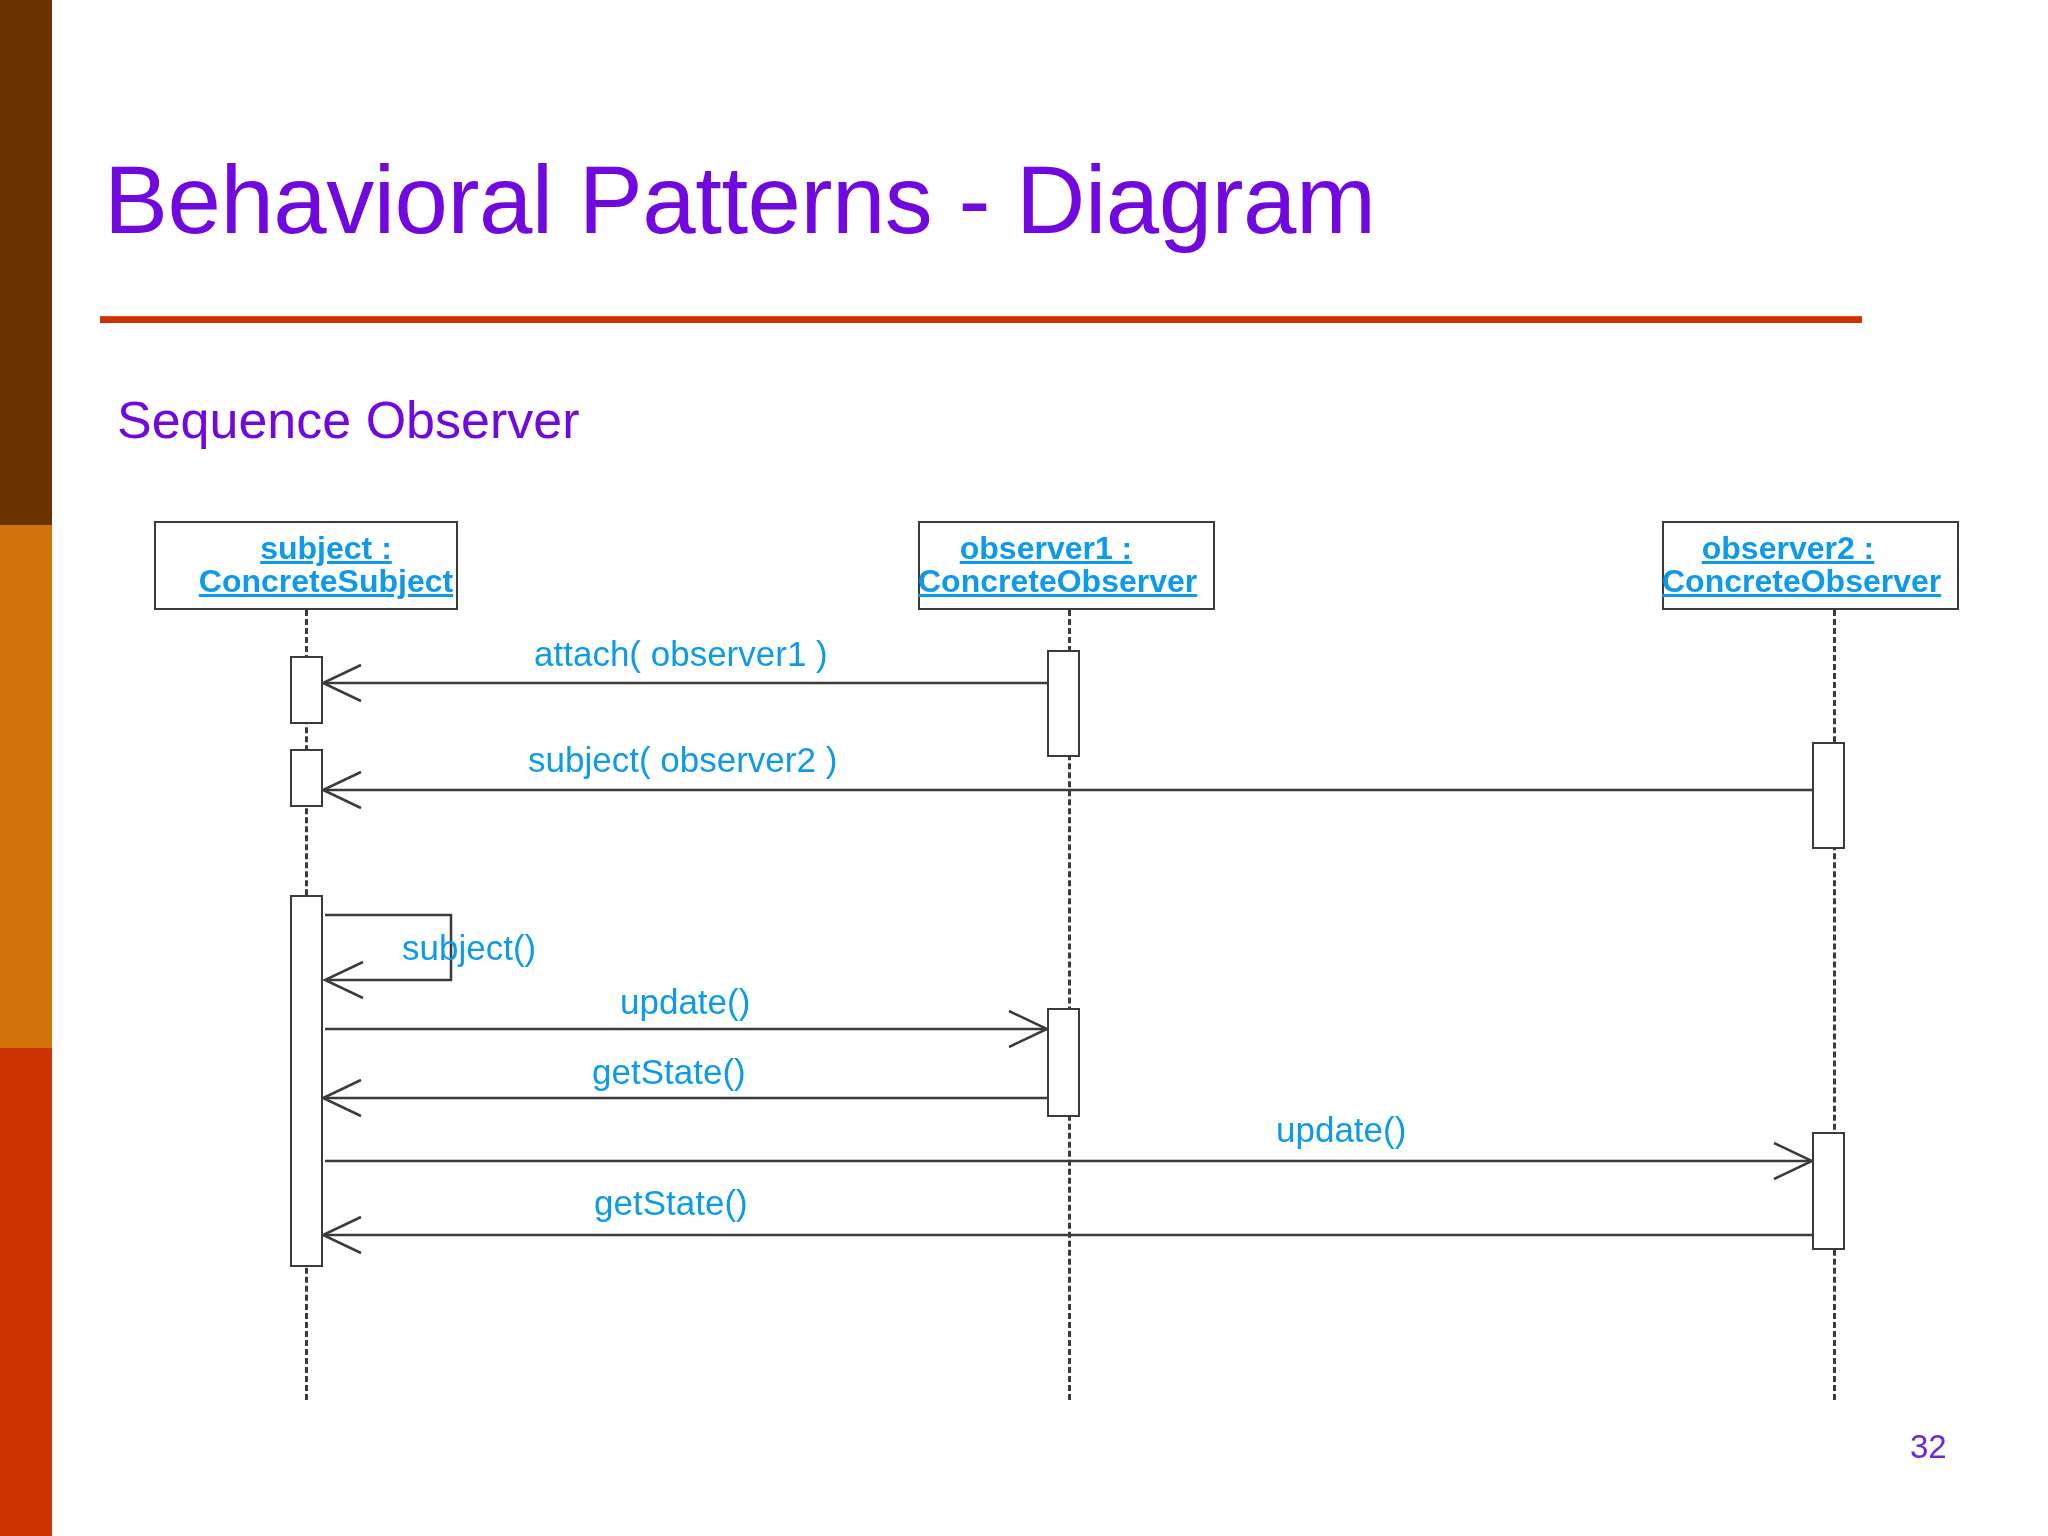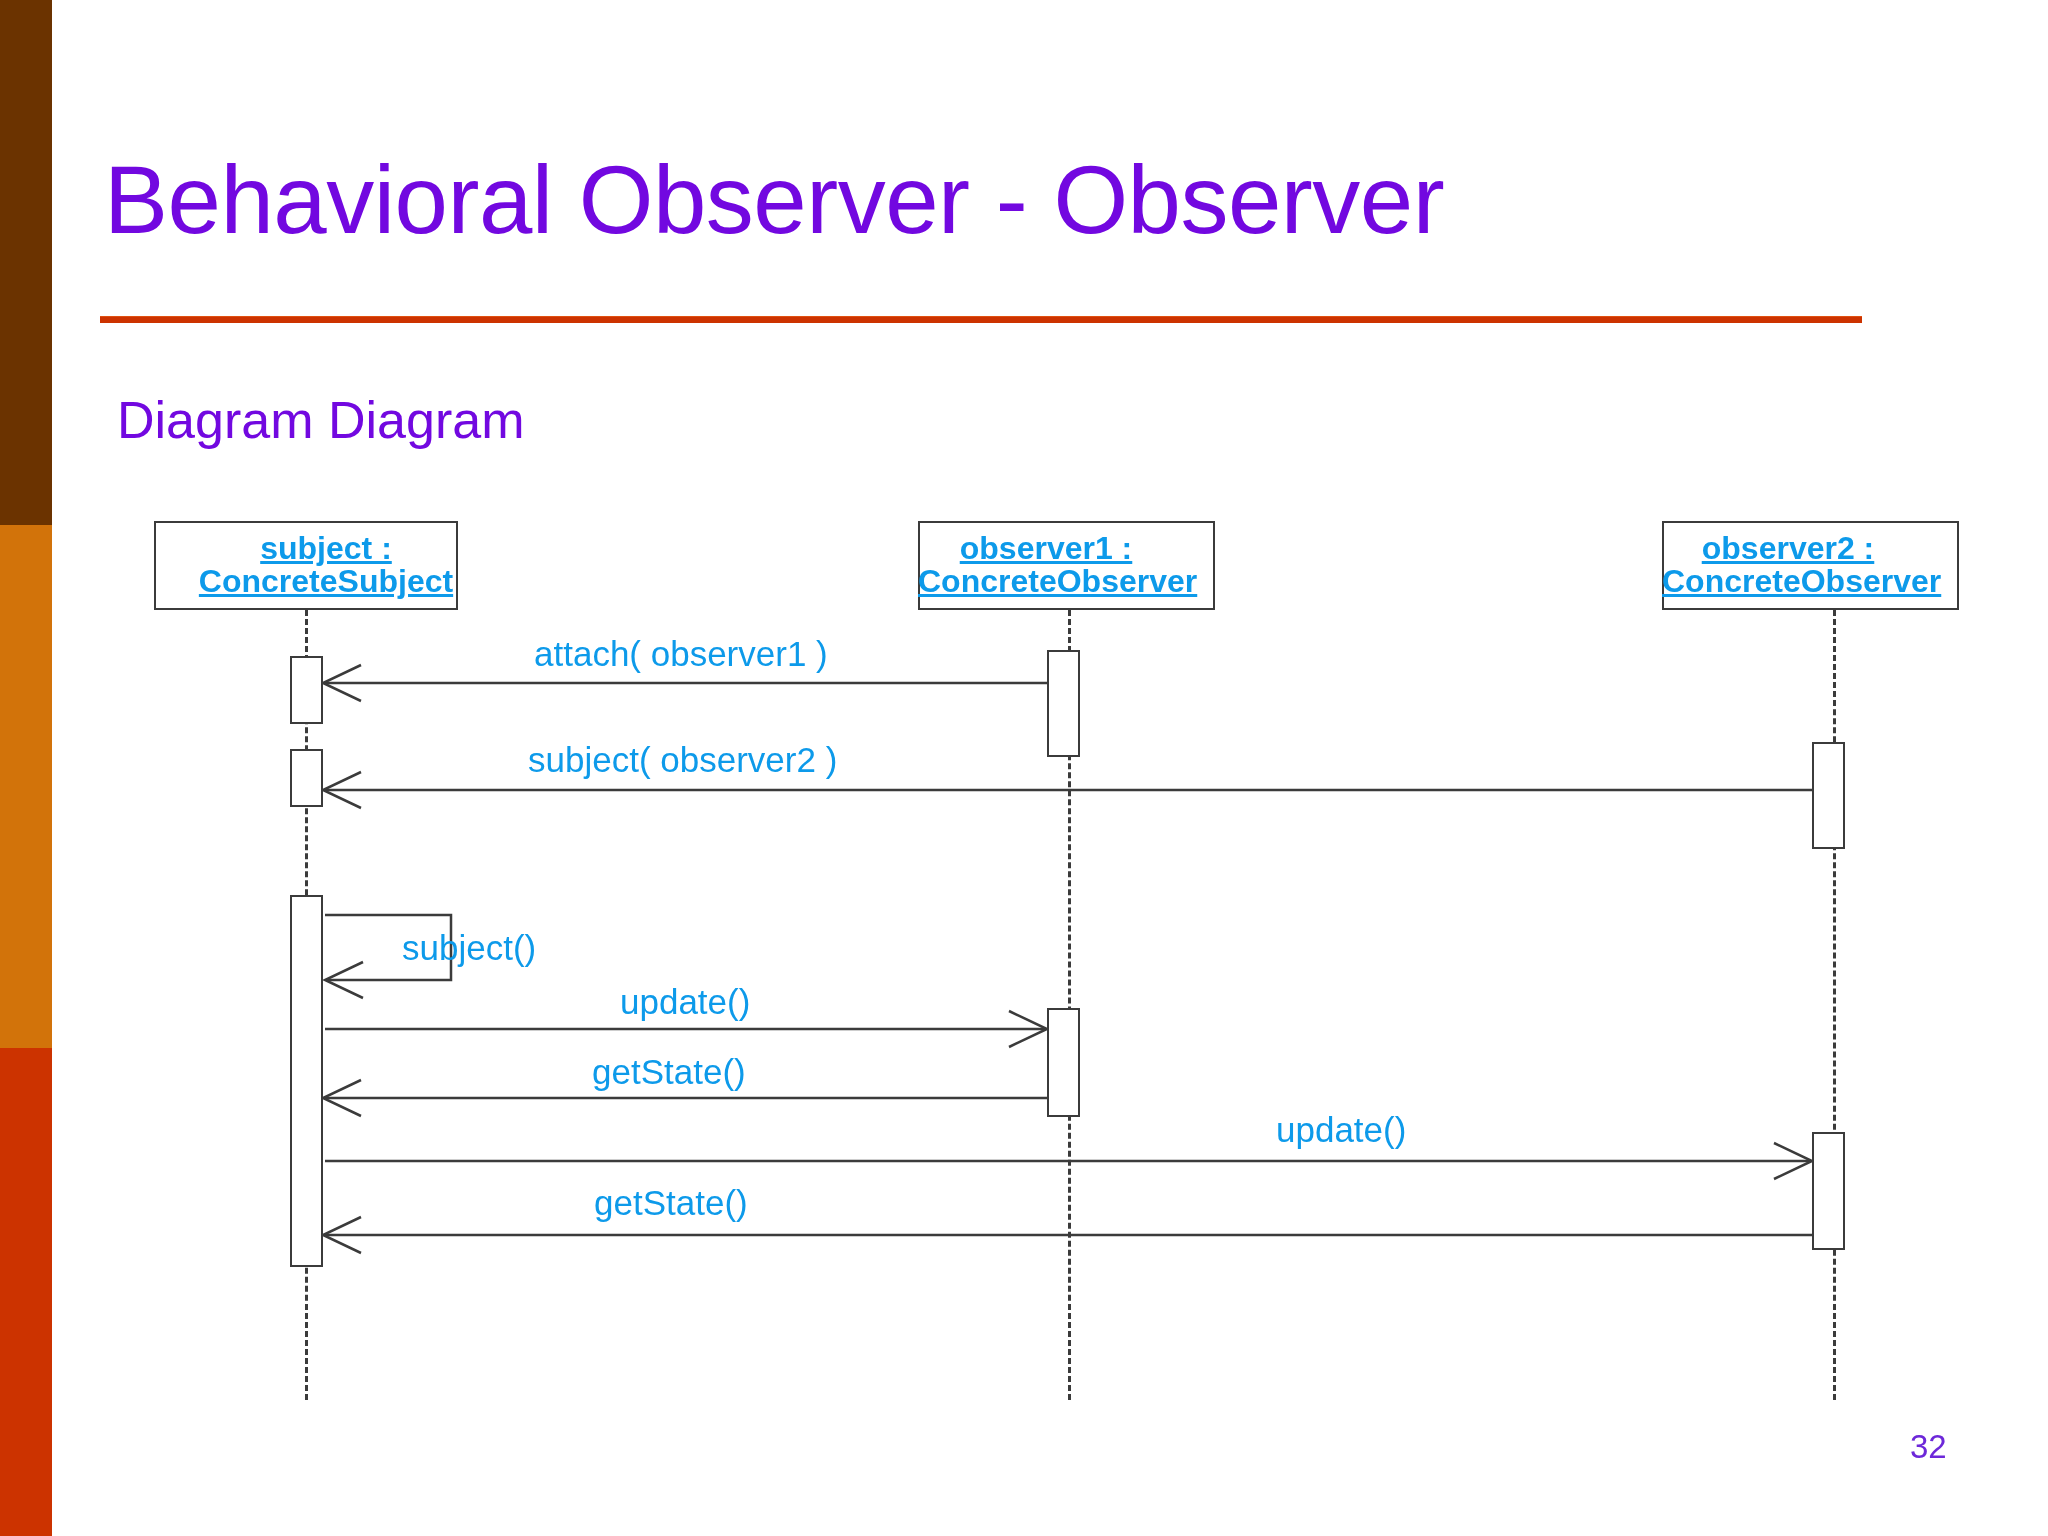--- a/index.html
+++ b/index.html
@@ -154,24 +154,24 @@
 <body>
 
 <div id="slide">
 
   <div class="sidebar">
     <div class="band band-1"></div>
     <div class="band band-2"></div>
     <div class="band band-3"></div>
   </div>
 
-  <div class="title">Behavioral Observer - Observer</div>
+  <div class="title">Behavioral Patterns - Diagram</div>
   <div class="title-rule"></div>
 
-  <div class="subtitle">Diagram Diagram</div>
+  <div class="subtitle">Sequence Observer</div>
 
   <div id="diagram">
 
     <div class="lifeline-dash" style="left:305px; top:610px; height:790px;"></div>
 
     <div class="lifeline-dash" style="left:1068px; top:610px; height:790px;"></div>
 
     <div class="lifeline-dash" style="left:1833px; top:610px; height:790px;"></div>
 
     <div class="activation" style="left:290px; top:656px; width:33px; height:68px;"></div>

